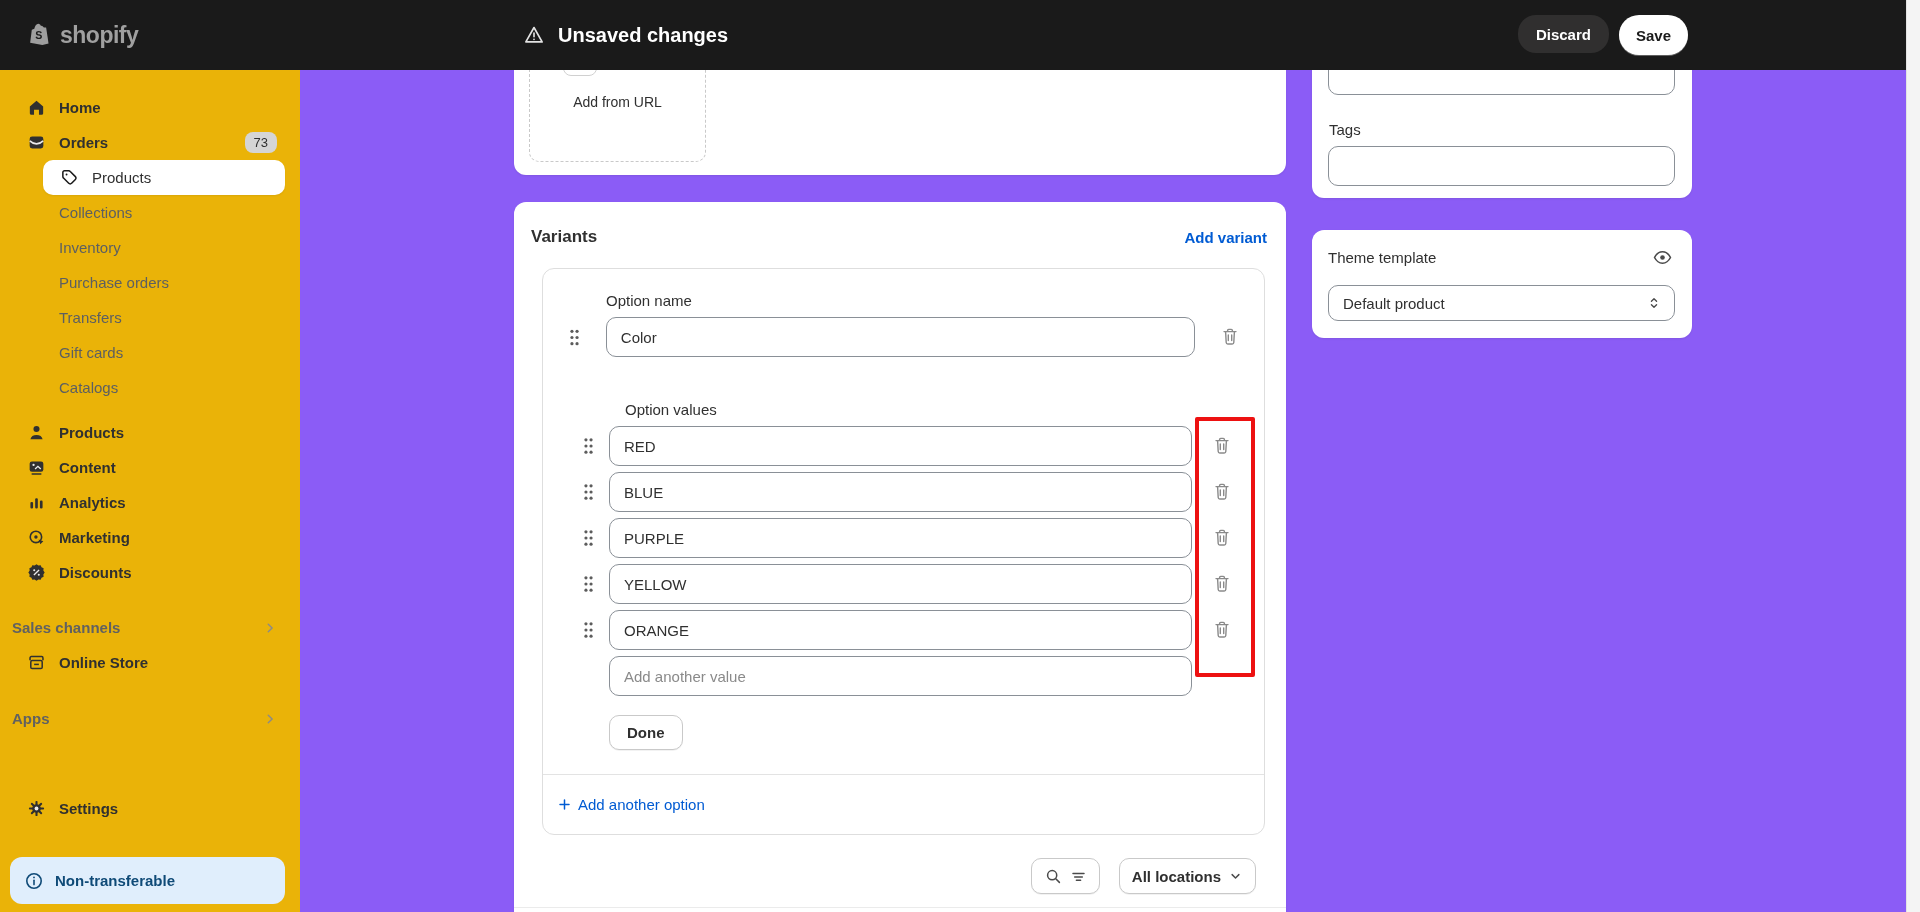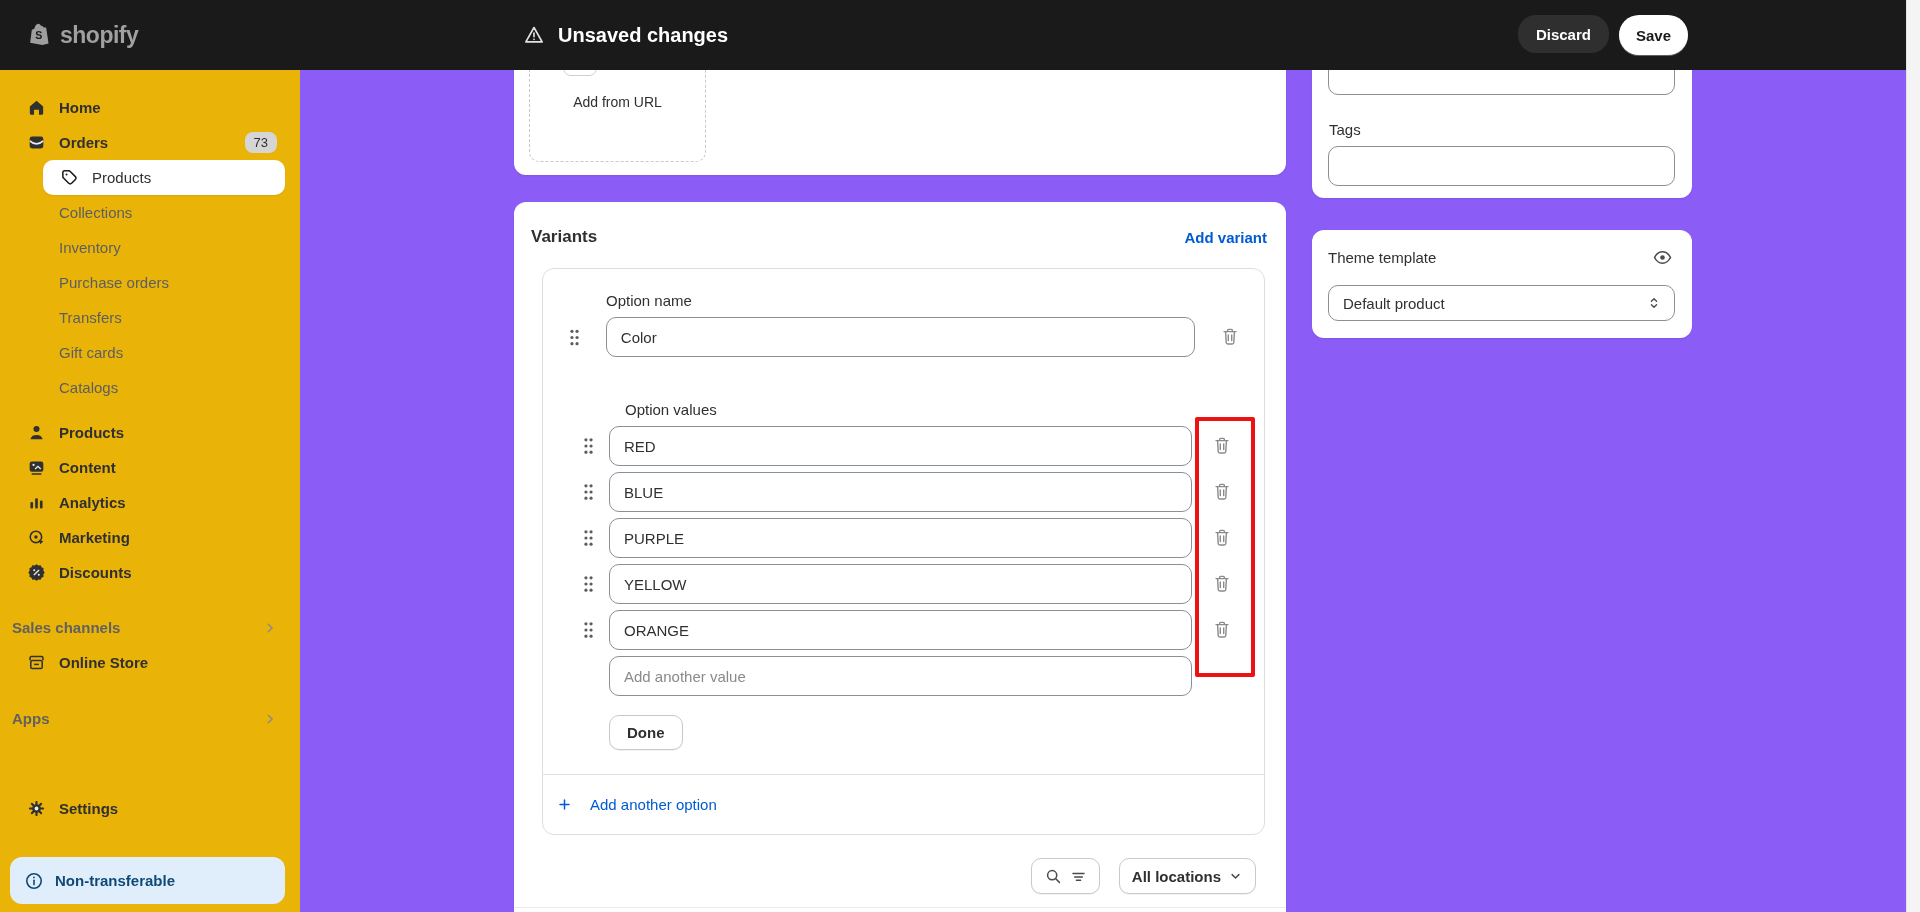--- a/index.html
+++ b/index.html
@@ -83,21 +83,21 @@
   .icon-btn { background:none; border:none; cursor:pointer; padding:2px; display:flex; }
   .values-block { margin-left:66px; margin-top:44px; width:583px; }
   .values-label { margin:0 0 8px 16px; }
   .val-row { position:relative; margin-bottom:6px; }
   .val-grip { position:absolute; left:-26px; top:50%; transform:translateY(-50%); display:flex; }
   .val-trash { position:absolute; right:-42px; top:50%; transform:translateY(-50%); }
   .done-btn { margin-top:13px; height:35px; padding:0 17px; background:#fff;
     border:1px solid #c9c9c9; border-radius:10px; font-size:15px; font-weight:600;
     font-family:inherit; color:#303030; cursor:pointer; box-shadow:0 1px 0 rgba(0,0,0,.05); }
   .opt-divider { margin-top:24px; border-top:1px solid #e3e3e3; }
-  .add-option-row { height:59px; display:flex; align-items:center; padding-left:14px; gap:18px; }
+  .add-option-row { height:59px; display:flex; align-items:center; padding-left:14px; gap:6px; }
   .vc-bottom { margin-top:23px; display:flex; justify-content:flex-end; gap:19px;
     padding-right:30px; }
   .tool-btn { height:36px; background:#fff; border:1px solid #c9c9c9; border-radius:10px;
     display:flex; align-items:center; gap:7px; padding:0 12px; font-size:15px; font-weight:600;
     color:#303030; font-family:inherit; cursor:pointer; box-shadow:0 1px 0 rgba(0,0,0,.05); }
   .vc-footline { margin-top:13px; border-top:1px solid #ebebeb; }
   .red-annotation { position:absolute; left:681px; top:215px; width:60px; height:260px;
     border:4px solid #ed1111; border-radius:2px; pointer-events:none; z-index:5; }
 
   

